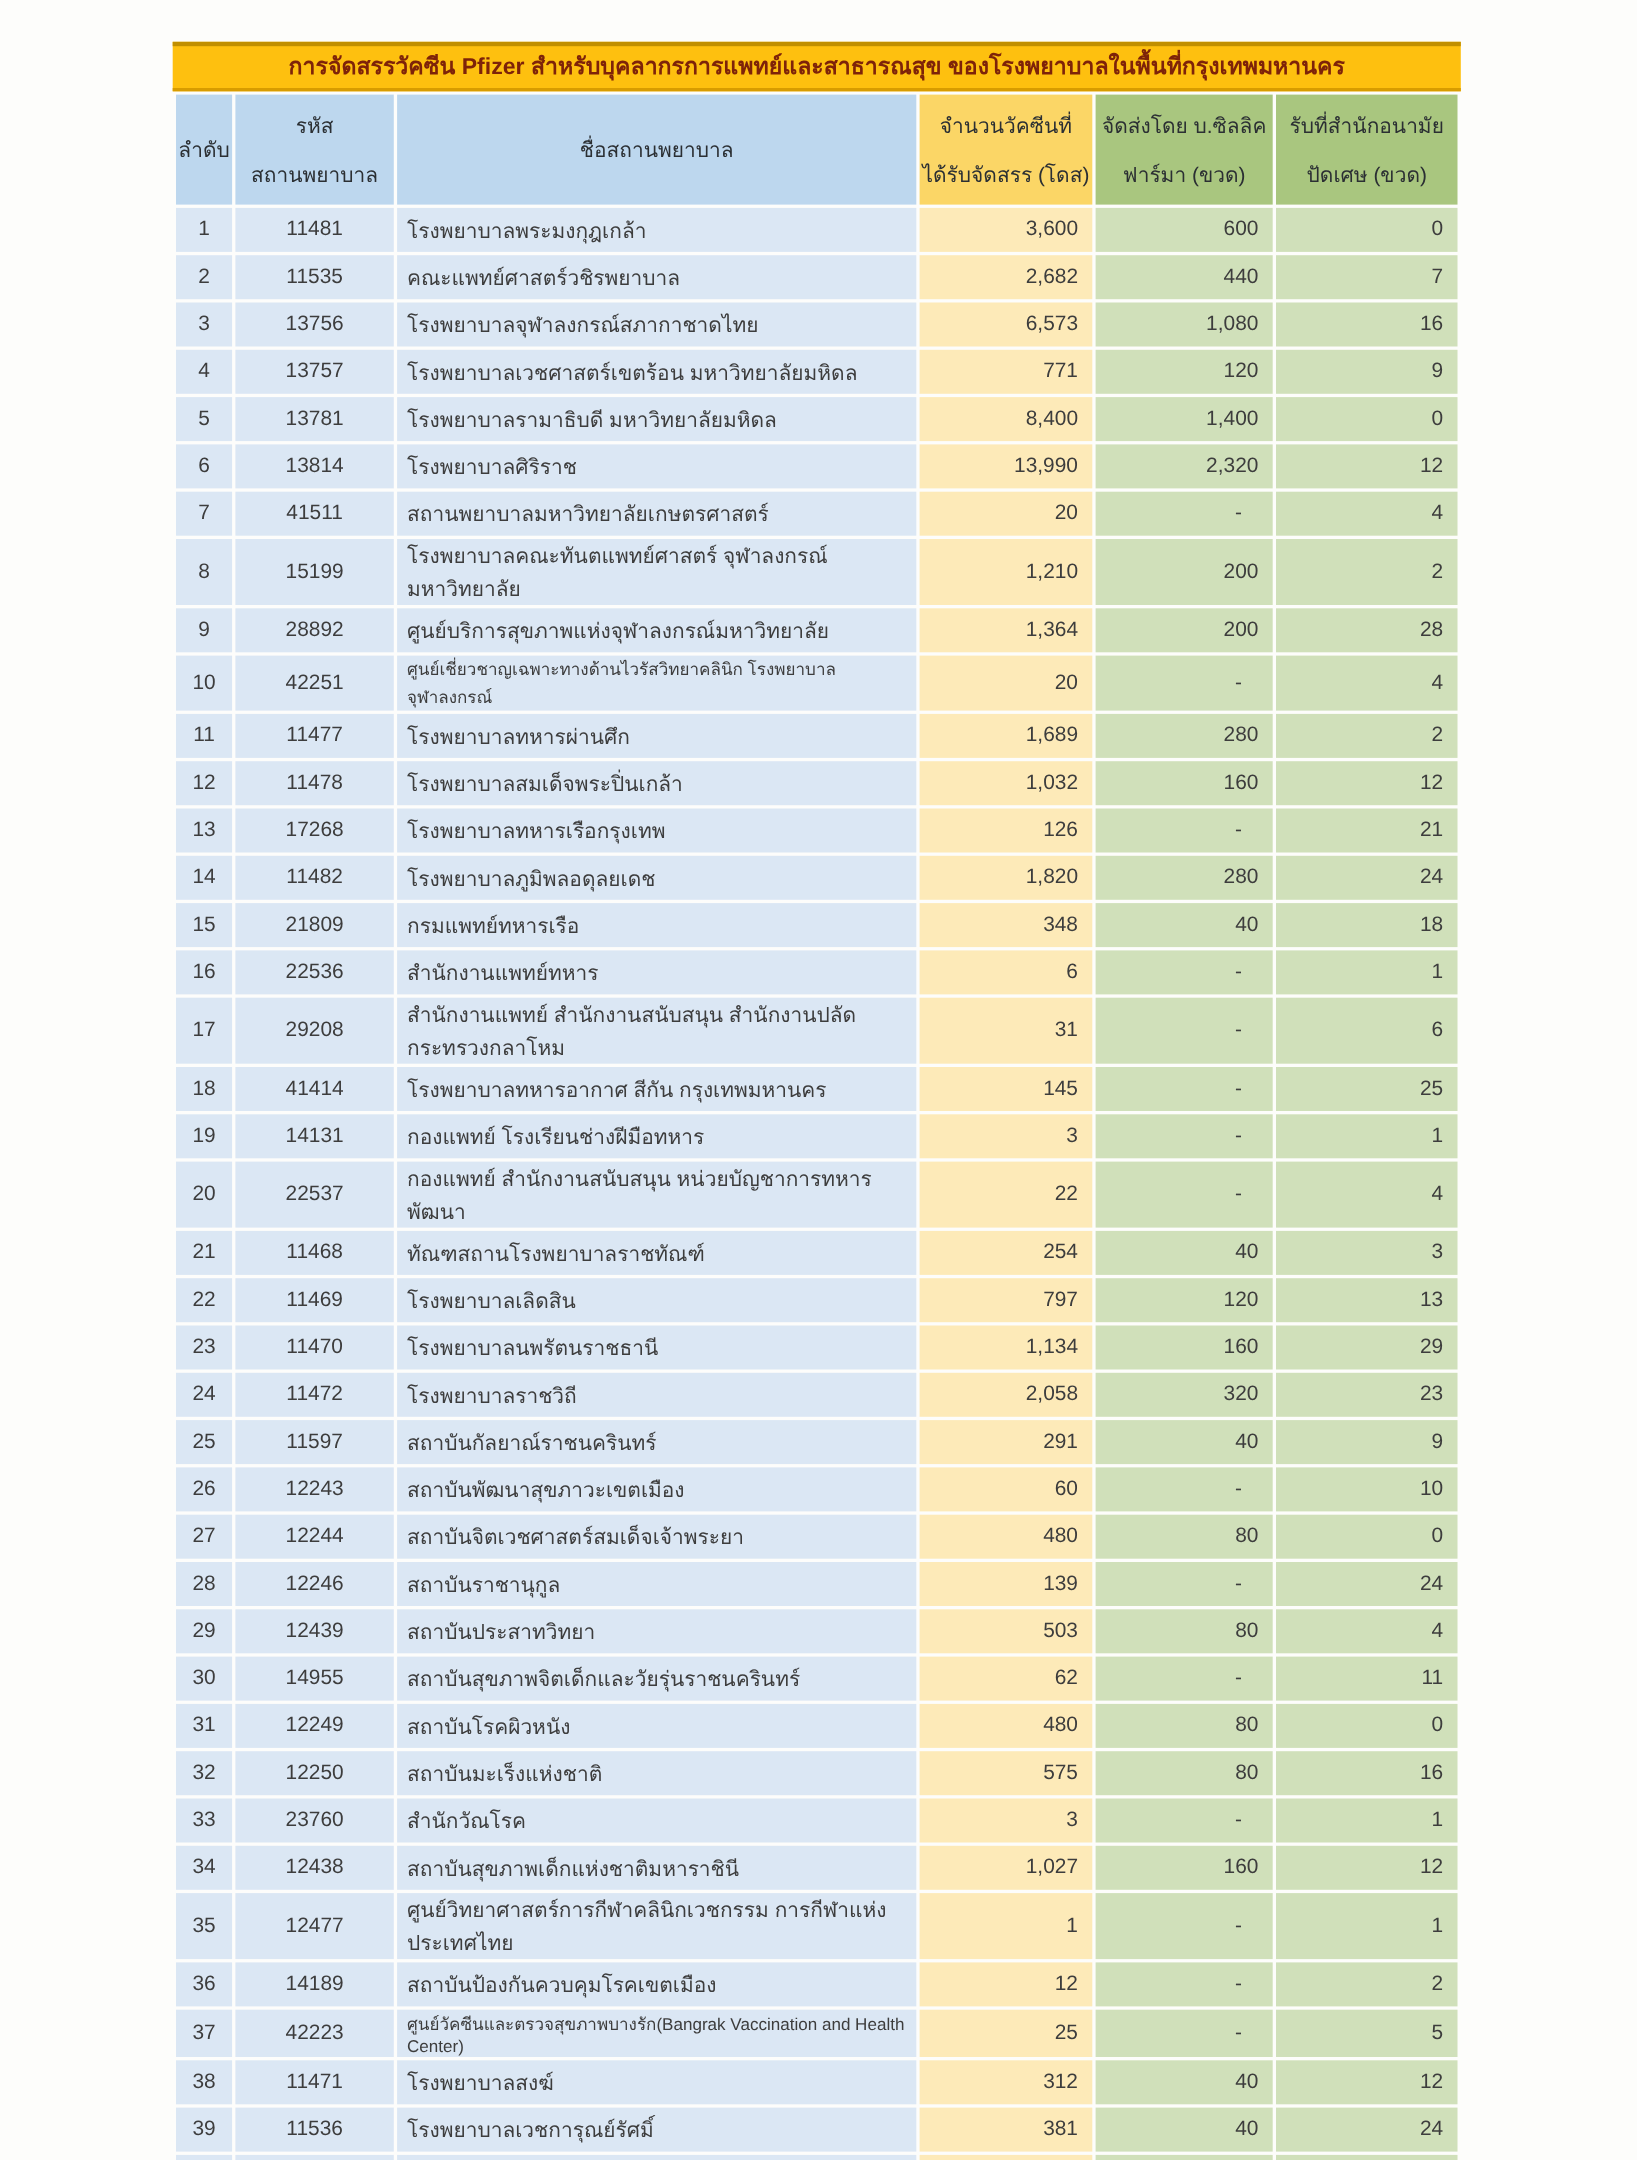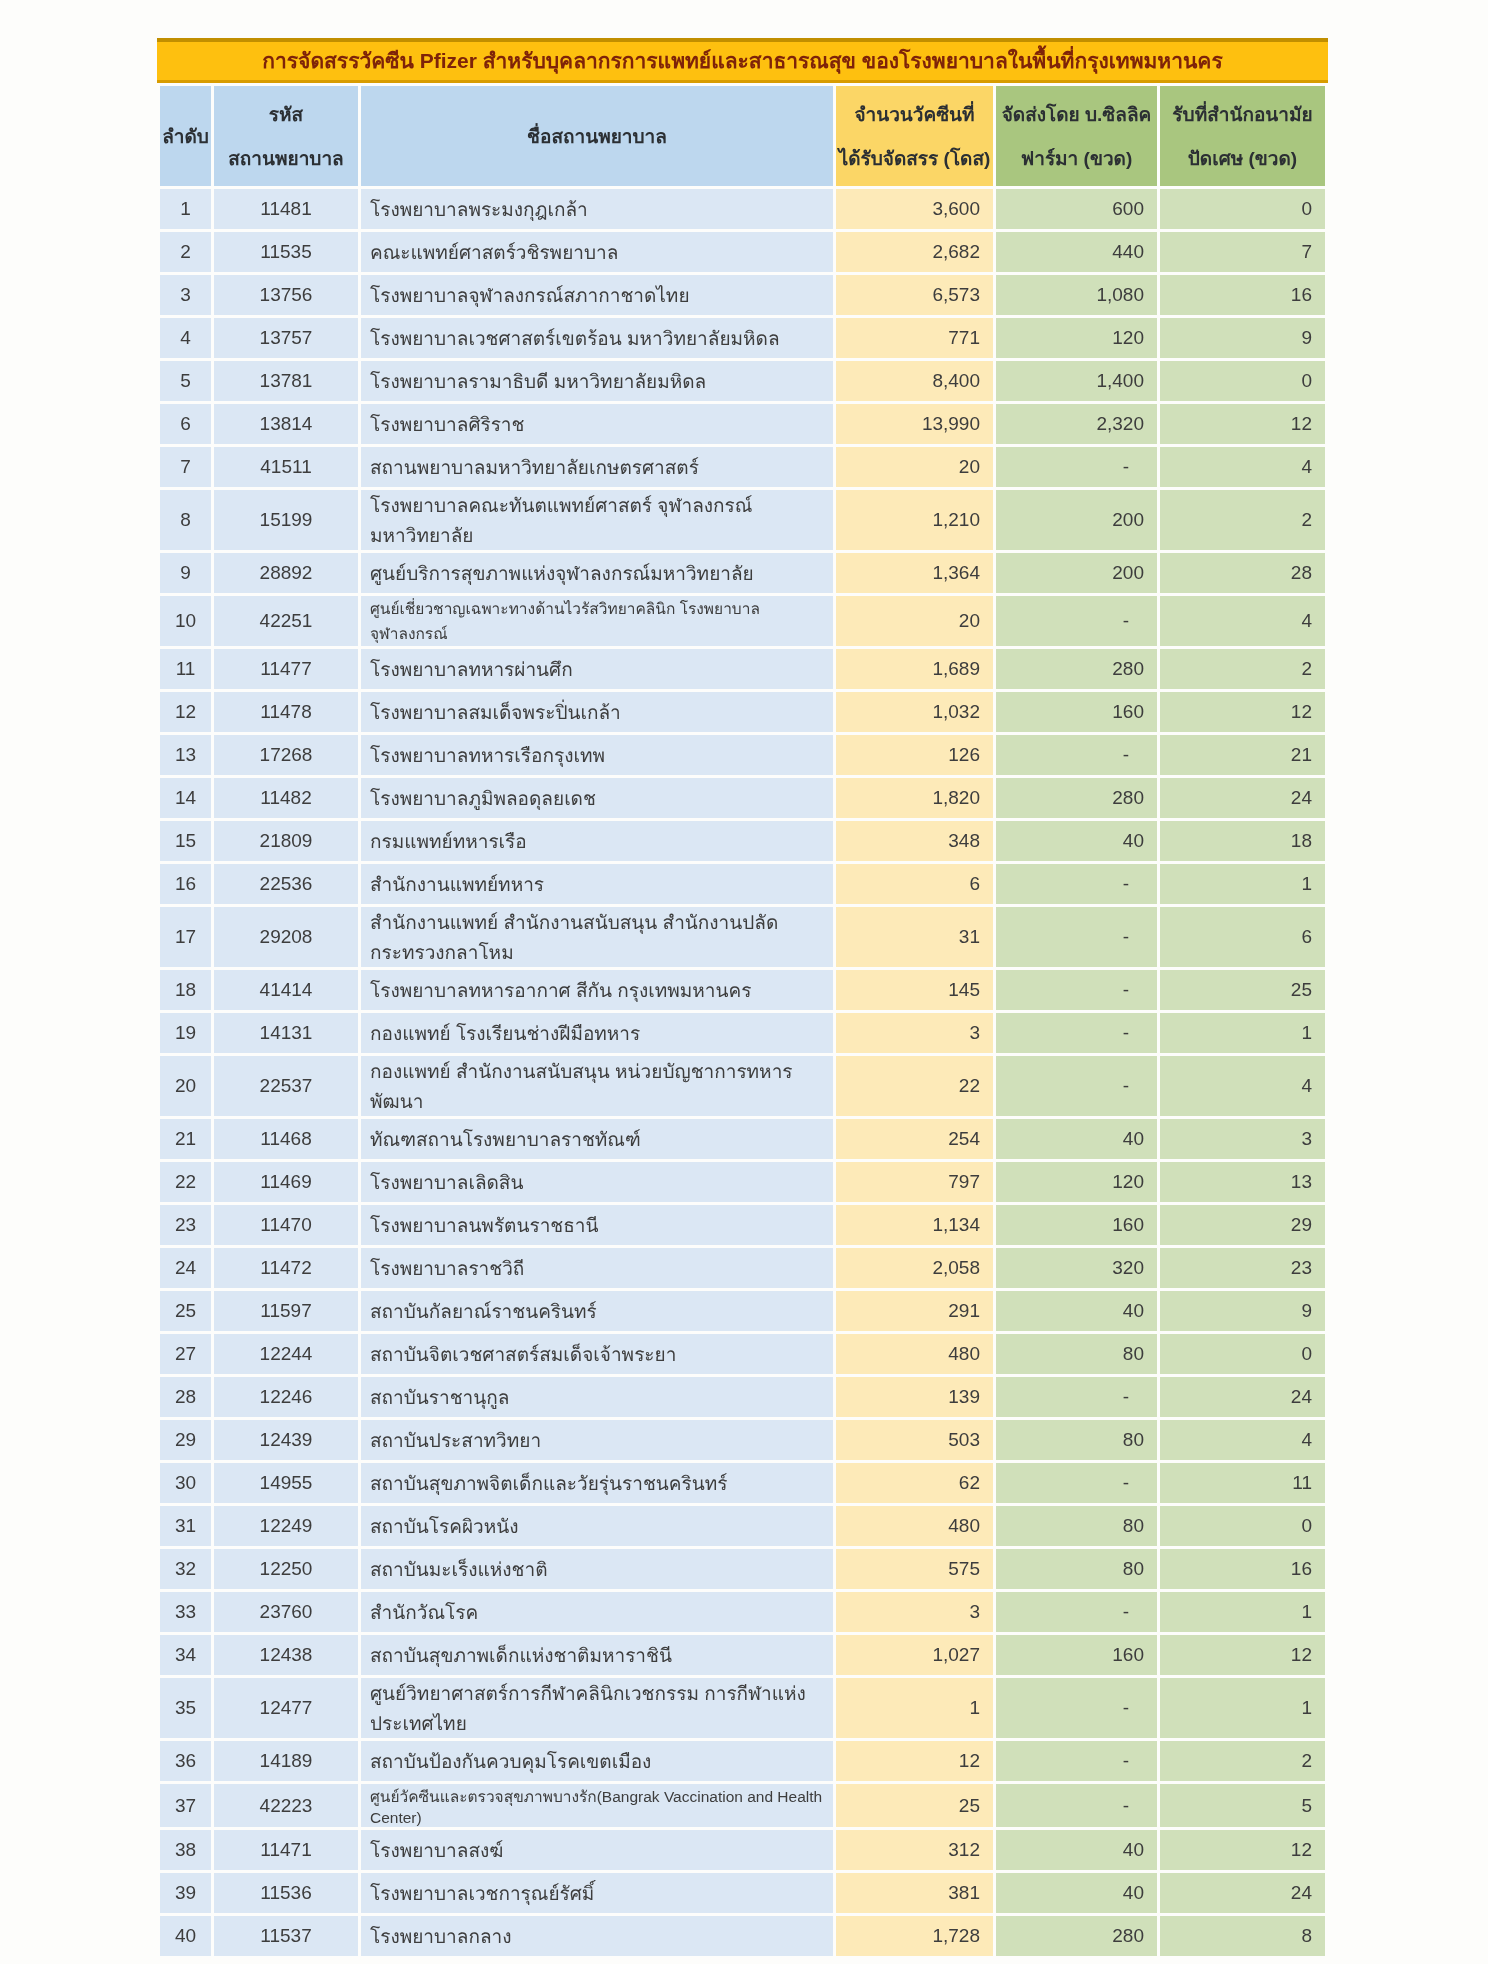--- a/index.html
+++ b/index.html
@@ -40,21 +40,21 @@
     width: 1171px;
     table-layout: fixed;
   }
   th, td {
     margin: 0;
     overflow: hidden;
   }
   thead th {
     height: 100px;
     font-size: 19px;
-    font-weight: bold;
+    font-weight: normal;
     color: #2b2f33;
     vertical-align: middle;
     text-align: center;
     padding: 0;
   }
   th.h-blue   { background: var(--header-blue, #bdd7ee); }
   th.h-yellow { background: var(--header-yellow, #fbd666); }
   th.h-green  { background: var(--header-green, #a9c67f); }
   th .two-line {
     display: flex;
@@ -324,20 +324,28 @@
           </tr>
           <tr>
             <td class="c-blue order">25</td>
             <td class="c-blue code">11597</td>
             <td class="c-blue name">สถาบันกัลยาณ์ราชนครินทร์</td>
             <td class="c-yellow num">291</td>
             <td class="c-green num">40</td>
             <td class="c-green num">9</td>
           </tr>
           <tr>
+            <td class="c-blue order">26</td>
+            <td class="c-blue code">12243</td>
+            <td class="c-blue name">สถาบันพัฒนาสุขภาวะเขตเมือง</td>
+            <td class="c-yellow num">60</td>
+            <td class="c-green num dash">-</td>
+            <td class="c-green num">10</td>
+          </tr>
+          <tr>
             <td class="c-blue order">27</td>
             <td class="c-blue code">12244</td>
             <td class="c-blue name">สถาบันจิตเวชศาสตร์สมเด็จเจ้าพระยา</td>
             <td class="c-yellow num">480</td>
             <td class="c-green num">80</td>
             <td class="c-green num">0</td>
           </tr>
           <tr>
             <td class="c-blue order">28</td>
             <td class="c-blue code">12246</td>

